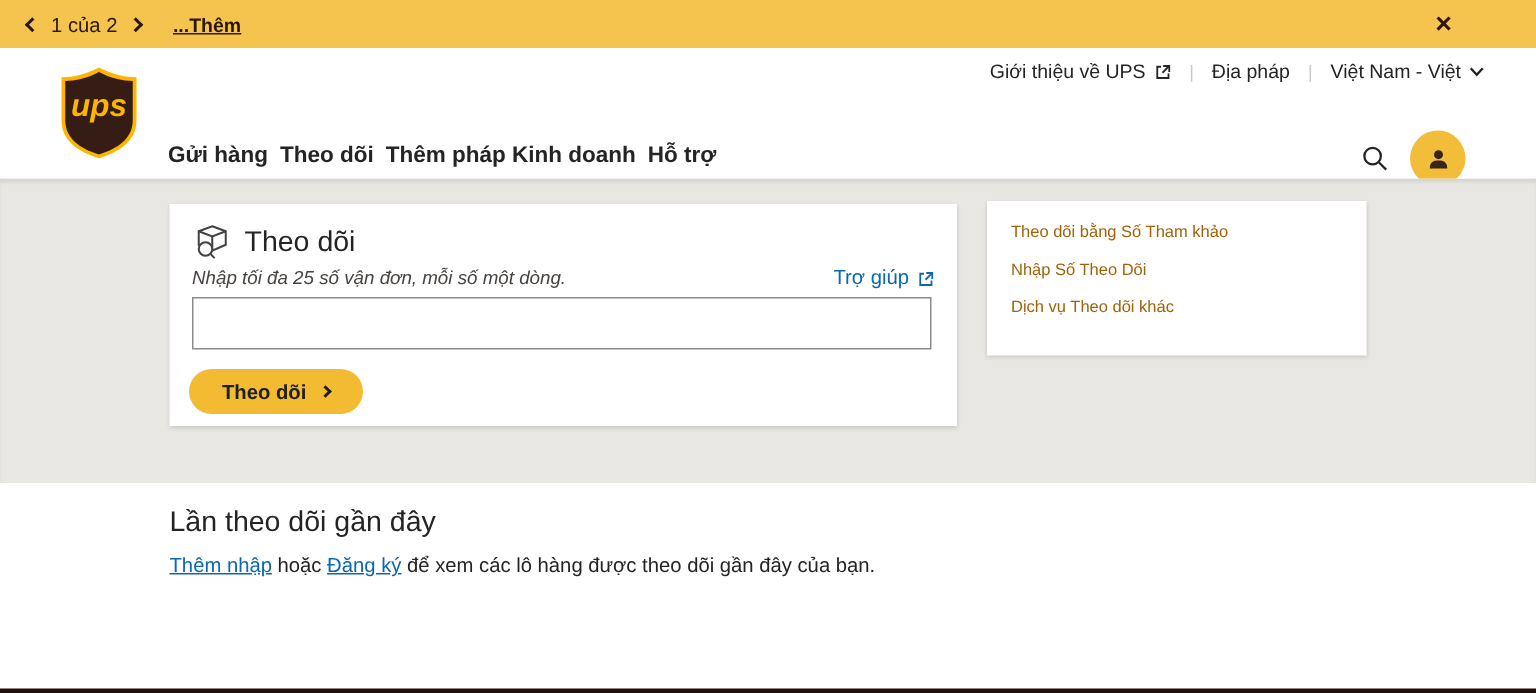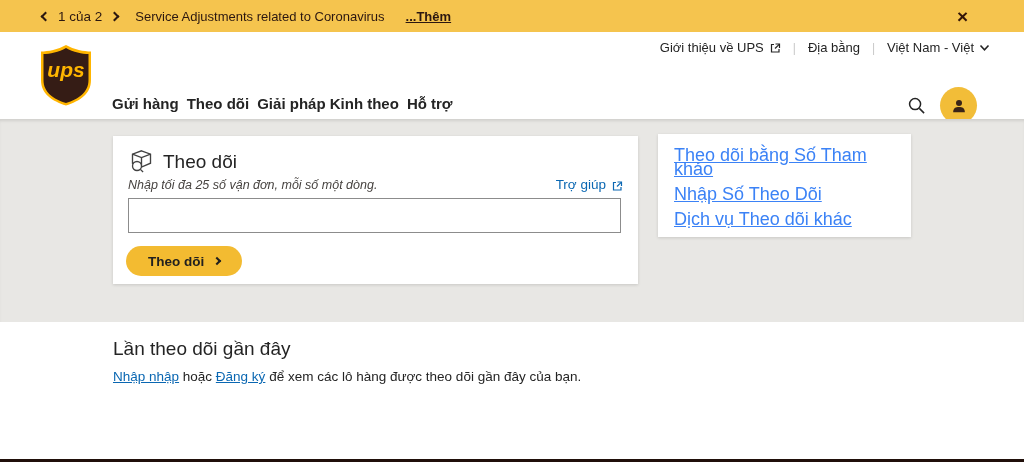--- a/index.html
+++ b/index.html
@@ -11,21 +11,21 @@
     color: #242424;
     overflow: hidden;
   }
   a { text-decoration: none; color: inherit; cursor: pointer; }
 
   
   .banner {
     position: absolute; top: 0; left: 0; width: 1024px; height: 32px;
     background: #F5C44E;
     display: flex; align-items: center;
-    padding: 0 52px 0 42px;
+    padding: 0 52px 0 18px;
     color: #2B1710;
     font-size: 13px;
   }
   .banner-left { display: flex; align-items: center; gap: 9px; flex: 1; }
   .chev {
     display: inline-block; width: 7px; height: 7px;
     border-left: 2.2px solid #2B1710; border-bottom: 2.2px solid #2B1710;
     background: transparent; cursor: pointer;
   }
   .chev-left  { transform: rotate(45deg); }
@@ -99,21 +99,21 @@
     transform: rotate(45deg);
   }
 
   .links-card {
     position: absolute; left: 658px; top: 15px; width: 253px; height: 103px;
     background: #fff; box-shadow: 0 1px 3px rgba(0,0,0,0.14);
     padding: 14px 16px;
     display: flex; flex-direction: column; gap: 11px;
   }
   .links-card a {
-    color: #3b82f6; font-size: 18px; text-decoration: underline; line-height: 14px;
+    color: #a16207; font-size: 11px; line-height: 14px;
   }
 
   
   .recent { position: absolute; top: 322px; left: 0; width: 1024px; height: 137px; background: #fff; }
   .recent-title {
     position: absolute; left: 113px; top: 16px;
     font-size: 19px; font-weight: 500; color: #242424;
   }
   .recent-text {
     position: absolute; left: 113px; top: 47px;
@@ -126,54 +126,53 @@
   .icon { display: inline-flex; }
 </style>
 </head>
 <body>
 
 <div class="banner">
   <div class="banner-left">
     <span class="chev chev-left"></span>
     <span class="banner-pager">1 của 2</span>
     <span class="chev chev-right"></span>
-    <span class="banner-msg">Service Adjustments related to Coronavirus</span>
     <a class="banner-more">...Thêm</a>
   </div>
   <button class="banner-close">×</button>
 </div>
 
 <div class="header">
 
   <a class="logo">
     <svg width="52" height="62" viewBox="0 0 52 62">
       <path d="M26 1 C18 5.5 8 7.5 1 7.5 V36 C1 50 12 57 26 61.5 C40 57 51 50 51 36 V7.5 C44 7.5 34 5.5 26 1 Z" fill="#FFB500"></path>
       <path d="M26 4 C19 8 9.5 10 3.5 10 V36 C3.5 48.5 13.5 55 26 59 C38.5 55 48.5 48.5 48.5 36 V10 C42.5 10 33 8 26 4 Z" fill="#351C15"></path>
       <text x="26" y="33" text-anchor="middle" font-family="Liberation Sans, sans-serif" font-size="21" font-weight="bold" font-style="italic" fill="#FFB500">ups</text>
     </svg>
   </a>
 
   <nav class="nav">
     <a>Gửi hàng</a>
     <a>Theo dõi</a>
-    <a>Giải pháp Kinh theo</a>
+    <a>Thêm pháp Kinh doanh</a>
     <a>Hỗ trợ</a>
   </nav>
 
   <div class="util-row">
     <a>
       <span>Giới thiệu về UPS</span>
       <svg class="icon" width="12" height="12" viewBox="0 0 12 12" fill="none" stroke="#242424" stroke-width="1.2">
         <path d="M5 2.5 H2.5 V10 H10 V7"></path>
           <path d="M6.5 2 H10.5 V6"></path>
           <path d="M10.2 2.3 L6 6.5"></path>
       </svg>
     </a>
     <span class="util-sep">|</span>
-    <a>Địa bằng</a>
+    <a>Địa pháp</a>
     <span class="util-sep">|</span>
     <a>
       <span>Việt Nam - Việt</span>
       <svg class="icon" width="11" height="8" viewBox="0 0 11 8" fill="none" stroke="#242424" stroke-width="1.6">
         <path d="M1.5 1.5 L5.5 5.8 L9.5 1.5"></path>
       </svg>
     </a>
   </div>
 
   <div class="header-actions">
@@ -225,16 +224,16 @@
 
   <aside class="links-card">
     <a>Theo dõi bằng Số Tham khảo</a>
     <a>Nhập Số Theo Dõi</a>
     <a>Dịch vụ Theo dõi khác</a>
   </aside>
 </div>
 
 <section class="recent">
   <h2 class="recent-title">Lần theo dõi gần đây</h2>
-  <p class="recent-text"><a>Nhập nhập</a><span> hoặc </span><a>Đăng ký</a><span> để xem các lô hàng được theo dõi gần đây của bạn.</span></p>
+  <p class="recent-text"><a>Thêm nhập</a><span> hoặc </span><a>Đăng ký</a><span> để xem các lô hàng được theo dõi gần đây của bạn.</span></p>
 </section>
 
 <div class="bottom-strip"></div>
 
 </body></html>

